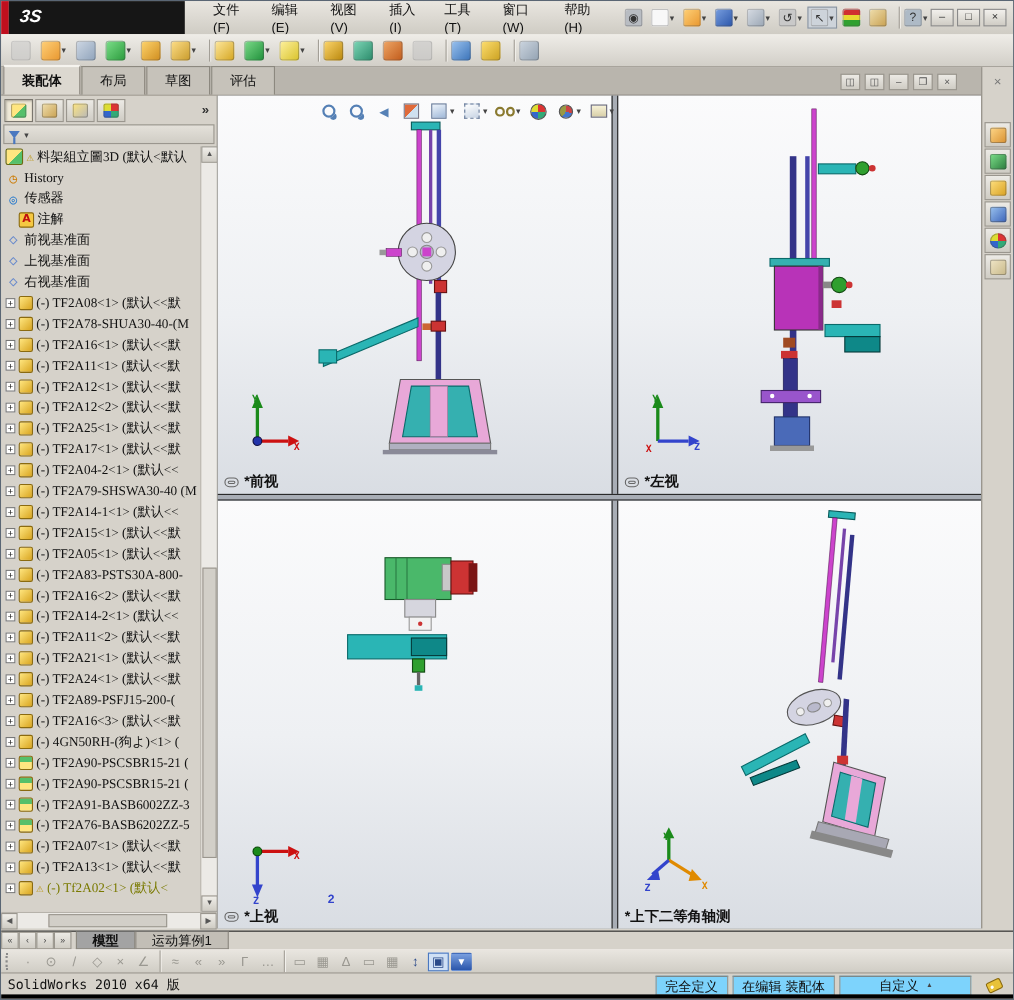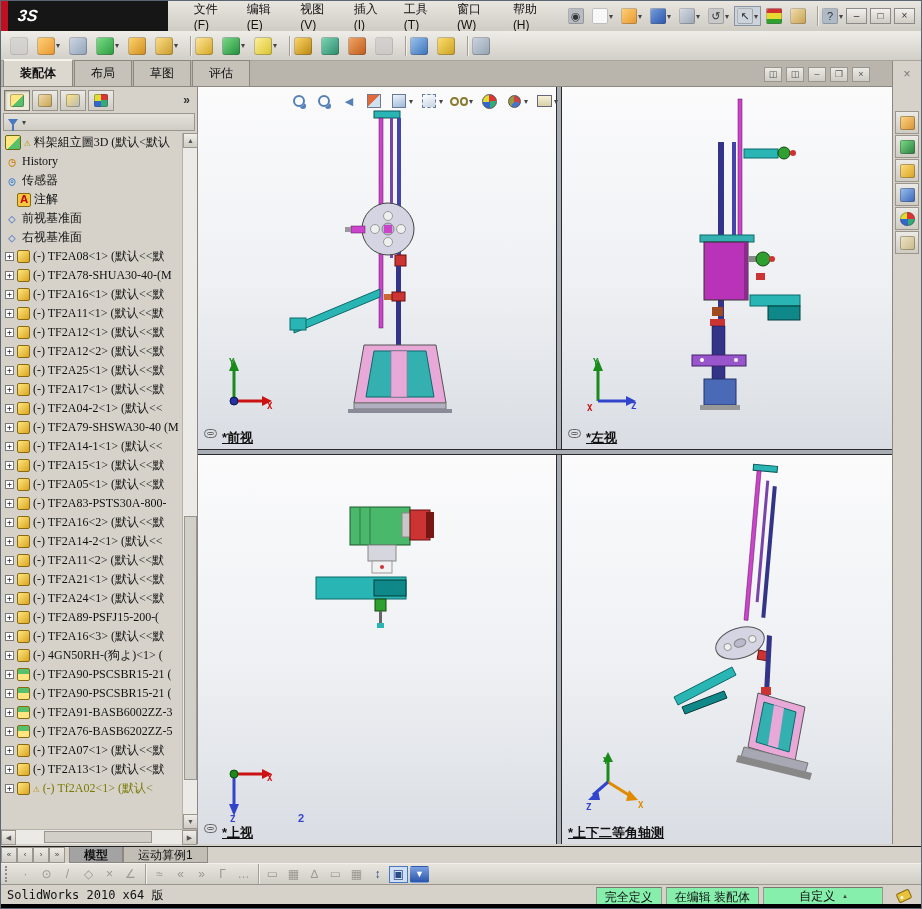--- a/index.html
+++ b/index.html
@@ -70,21 +70,21 @@
   .hthumb{position:absolute;top:1px;height:12px;left:22%;width:55%;background:#d2cfc8;border:1px solid #9a968e;}
   
   .vparea{position:absolute;top:86px;left:197px;right:29px;bottom:64px;background:#9aa0a8;}
   .vp{position:absolute;background:linear-gradient(180deg,#fbfbfc 0%,#eef0f3 55%,#d9dde3 100%);overflow:hidden;}
   .vp-tl{left:0;top:0;width:358px;height:362px;}
   .vp-tr{left:364px;top:0;right:0;height:362px;}
   .vp-bl{left:0;top:368px;width:358px;bottom:0;}
   .vp-br{left:364px;top:368px;right:0;bottom:0;}
   .vsplit{position:absolute;left:358px;top:0;bottom:0;width:6px;background:#a8adb5;border-left:1px solid #2a2a2a;border-right:1px solid #2a2a2a;}
   .hsplit{position:absolute;top:362px;left:0;right:0;height:6px;background:#a8adb5;border-top:1px solid #2a2a2a;border-bottom:1px solid #2a2a2a;}
-  .vplabel{position:absolute;left:6px;bottom:2px;display:flex;gap:5px;font-weight:bold;font-size:13px;color:#111;text-decoration:underline;}
+  .vplabel{position:absolute;left:6px;bottom:2px;display:flex;align-items:center;gap:5px;font-weight:bold;font-size:13px;color:#111;}
   .linkico{width:13px;height:9px;border:1px solid #666;border-radius:5px;position:relative;display:inline-block;}
   .linkico::before{content:"";position:absolute;left:2px;right:2px;top:2px;bottom:2px;border:1px solid #666;border-radius:4px;}
   .triad{position:absolute;}
   .vnote{position:absolute;color:#3344cc;font-size:11px;font-weight:bold;}
   
   .hud{position:absolute;left:90px;top:4px;display:flex;align-items:center;gap:3px;z-index:5;}
   .hbtn{display:flex;align-items:center;padding:1px 2px;}
   .hz{width:18px;height:18px;display:flex;align-items:center;justify-content:center;}
   .hz-mag::before{content:"";width:8px;height:8px;border:2px solid #5580b5;border-radius:50%;box-shadow:4px 5px 0 -3px #5580b5;display:block;}
   .hz-prev::before{content:"◀";color:#5580b5;font-size:11px;}
@@ -108,21 +108,21 @@
   .mtab{padding:1px 14px;border:1px solid #8c887f;border-top:none;background:#c2beb6;font-size:12px;line-height:14px;}
   .mtab.active{background:#a3a3a3;font-weight:bold;}
   .sketchbar{position:absolute;top:862px;left:0;right:0;height:21px;background:linear-gradient(#e8e5df,#d0cdc5);border-top:1px solid #f2f0ec;display:flex;align-items:center;gap:2px;padding-left:4px;}
   .grip{width:5px;height:16px;border-left:2px dotted #8a8a8a;margin-right:4px;}
   .skbtn{width:19px;height:17px;display:flex;align-items:center;justify-content:center;font-size:12px;color:#9a9891;border:1px solid transparent;}
   .skbtn.on{color:#2a4a8a;}
   .skbtn.hl{border:1px solid #4a78c0;background:#cfe0f5;color:#2a4a8a;}
   .skbtn.save{background:linear-gradient(#7aa0e0,#2a55aa);border-radius:2px;color:#fff;font-size:9px;}
   .statusbar{position:absolute;top:883px;left:0;right:0;height:22px;background:#d6d2ca;border-top:1px solid #9a968e;display:flex;align-items:center;font-size:12px;}
   .statusleft{padding-left:6px;font-family:"DejaVu Sans Mono",monospace;}
-  .statseg{border:1px solid #9a968e;border-top-color:#7a766e;background:#86efac;height:18px;line-height:16px;text-align:center;margin-left:4px;padding:1px 8px;}
+  .statseg{border:1px solid #9a968e;border-top-color:#7a766e;background:#7dd3fc;height:18px;line-height:16px;text-align:center;margin-left:4px;padding:1px 8px;}
   .tagico{width:14px;height:10px;background:#e8c23a;border:1px solid #8a6a10;border-radius:2px;transform:rotate(-25deg);position:relative;margin:0 10px 0 14px;}
   .tagico::before{content:"";position:absolute;left:2px;top:3px;width:3px;height:3px;border-radius:50%;background:#fff;}
   .blackstrip{position:absolute;bottom:0;left:0;right:0;height:4px;background:#000;}
   svg text{font-family:"DejaVu Sans Mono",monospace;font-weight:bold;}
 </style>
 </head>
 <body>
 
 <div id="app">
 
@@ -348,20 +348,25 @@
         </div>
           <div class="trow">
           <span class="exp hid" style="">+</span>
           <span class="ic ic-annotations"></span>
           <span class="ttext">注解</span>
         </div>
           <div class="trow">
 
           <span class="ic ic-plane"></span>
           <span class="ttext">前视基准面</span>
+        </div>
+          <div class="trow">
+
+          <span class="ic ic-plane"></span>
+          <span class="ttext">上视基准面</span>
         </div>
           <div class="trow">
 
           <span class="ic ic-plane"></span>
           <span class="ttext">右视基准面</span>
         </div>
         </div>
       <div>
 
       <div class="trow comp">

